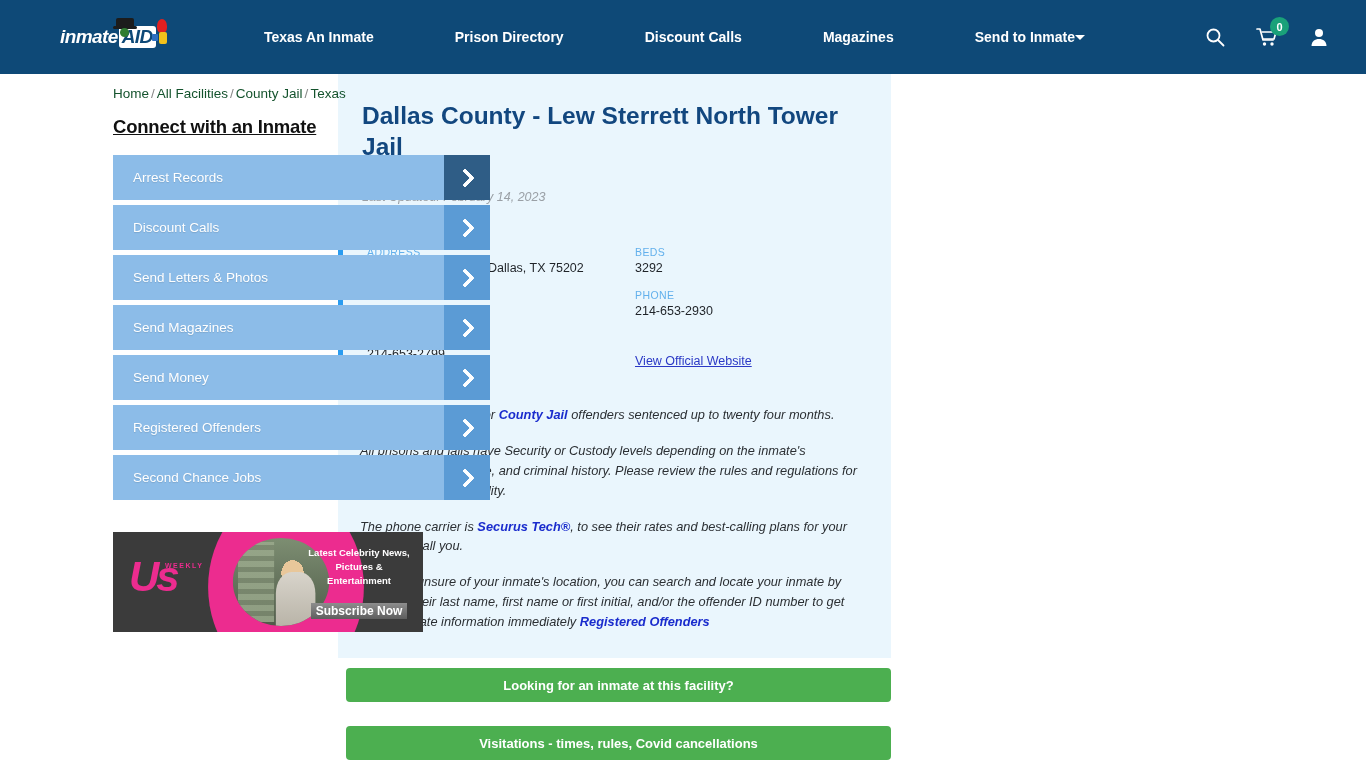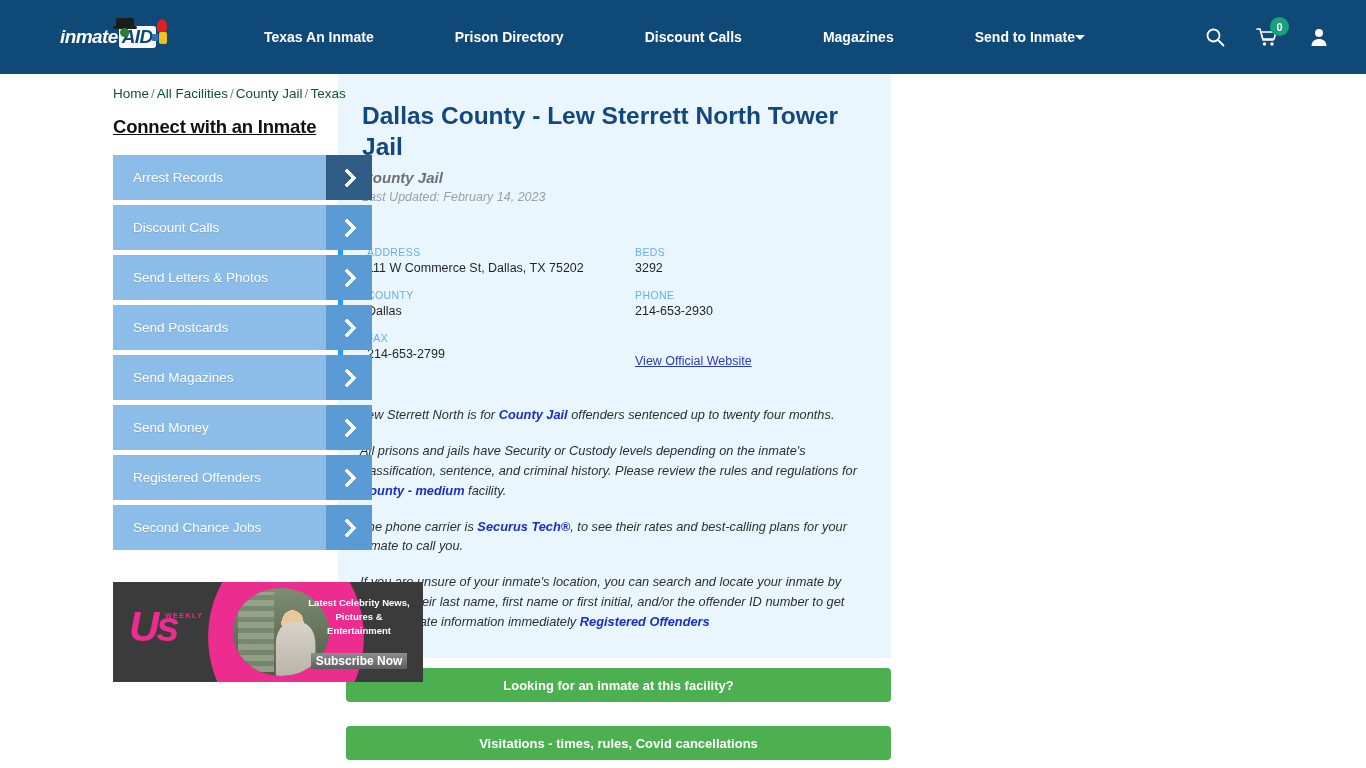--- a/index.html
+++ b/index.html
@@ -168,21 +168,21 @@
   }
   .sidebar-title {
     font-size: 18.5px;
     font-weight: bold;
     color: #111111;
     text-decoration: underline;
     margin: 0 0 17px 0;
     letter-spacing: -0.2px;
   }
   .side-btn {
-    width: 259px;
+    width: 377px;
     height: 45px;
     background: #8cbce8;
     display: flex;
     align-items: center;
     margin-bottom: 5px;
     cursor: pointer;
     position: relative;
     overflow: hidden;
   }
   .side-btn-label {
@@ -495,26 +495,20 @@
         </span>
     </div>
     <div class="side-btn">
       <span class="side-btn-label">Discount Calls</span>
       <span class="side-btn-arrow">
           <span class="chev"></span>
         </span>
     </div>
     <div class="side-btn">
       <span class="side-btn-label">Send Letters &amp; Photos</span>
-      <span class="side-btn-arrow">
-          <span class="chev"></span>
-        </span>
-    </div>
-    <div class="side-btn">
-      <span class="side-btn-label">Send Postcards</span>
       <span class="side-btn-arrow">
           <span class="chev"></span>
         </span>
     </div>
     <div class="side-btn">
       <span class="side-btn-label">Send Magazines</span>
       <span class="side-btn-arrow">
           <span class="chev"></span>
         </span>
     </div>

